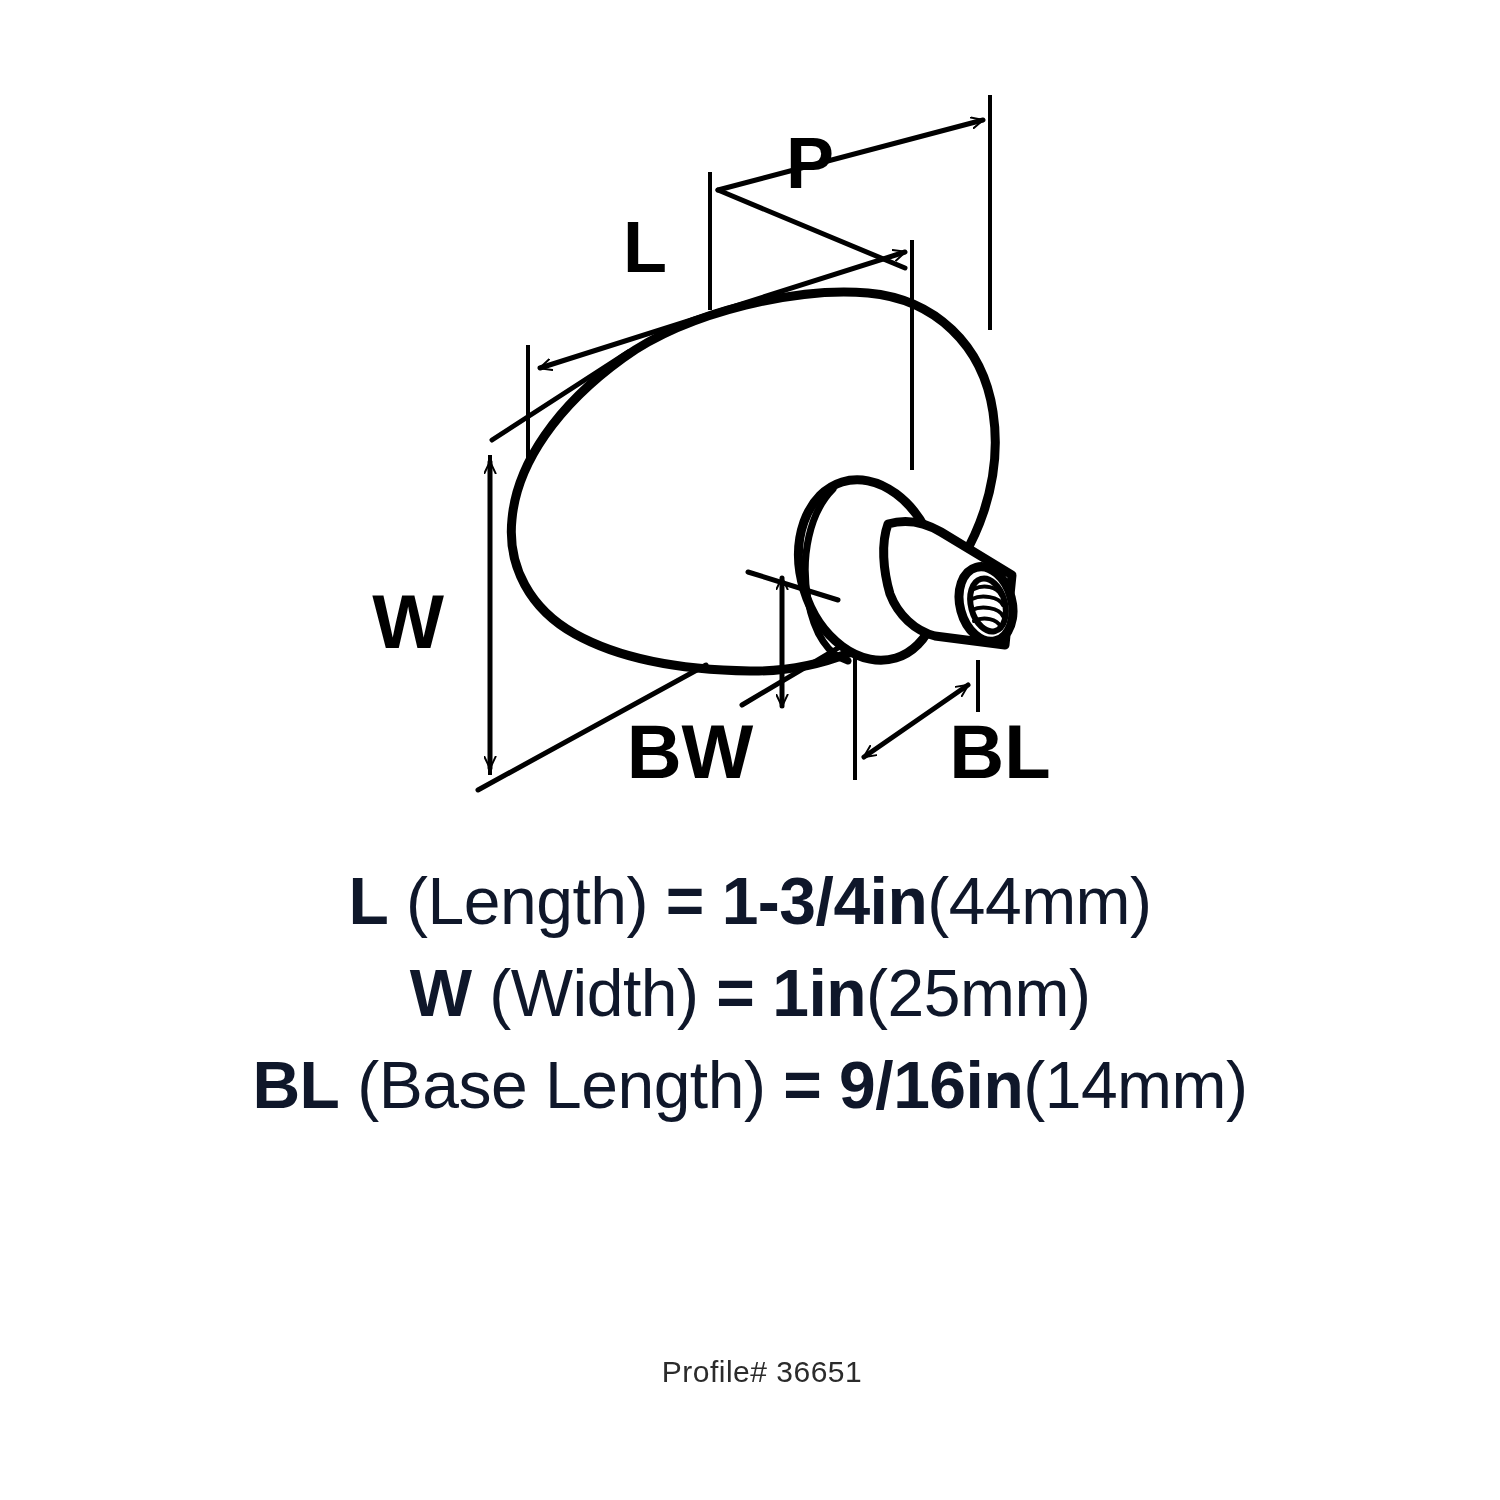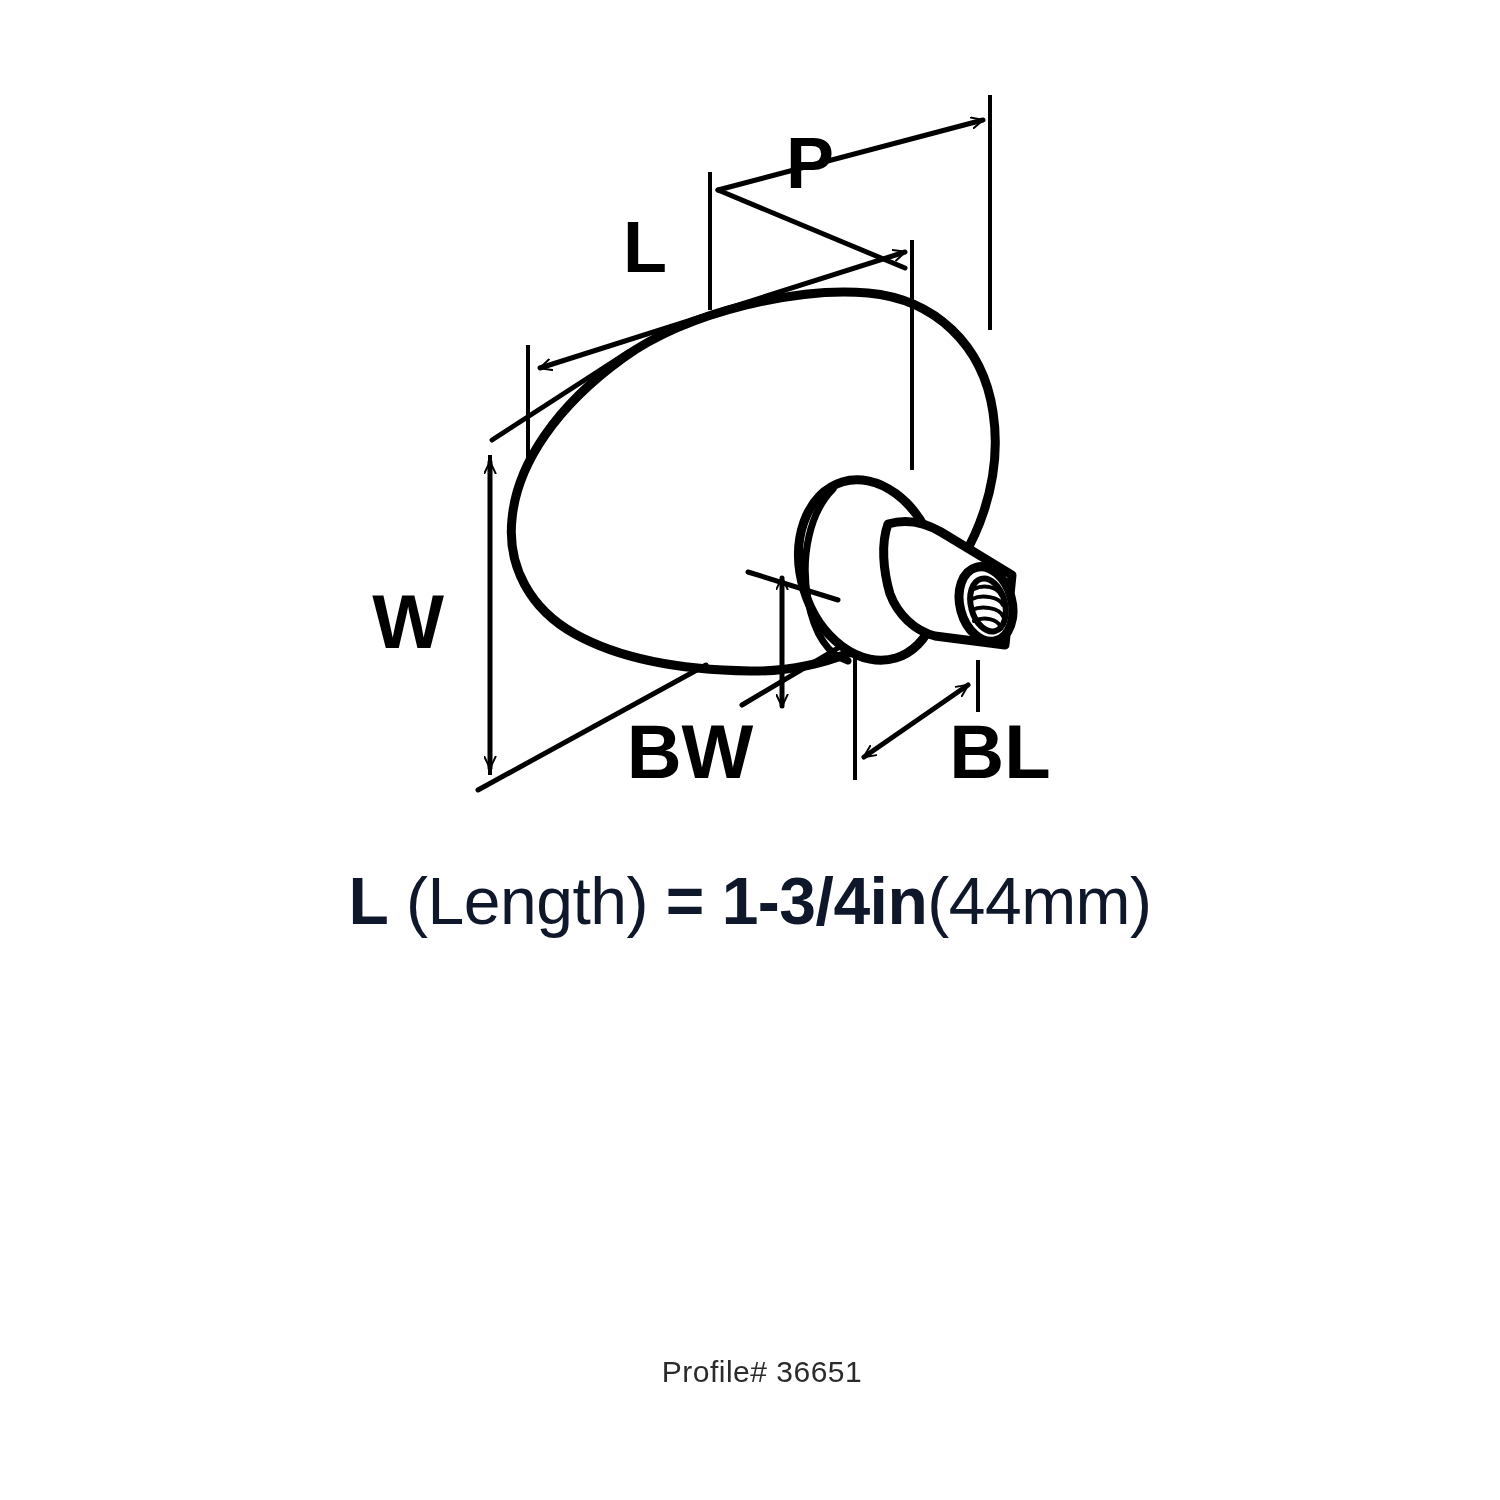--- a/index.html
+++ b/index.html
@@ -187,20 +187,26 @@
       <text class="dim-label" x="1000" y="778" font-size="76" text-anchor="middle">BL</text>
     </svg>
   </div>
 
   <div id="spec-block">
 
     <div class="spec-line">
       <span class="sym">L</span><span> </span><span class="desc">(Length)</span><span> </span><span class="eqv">=</span><span> </span><span class="eqv">1-3/4in</span><span class="mmv">(44mm)</span>
     </div>
 
-
-
+    <div class="spec-line">
+      <span class="sym">W</span><span> </span><span class="desc">(Width)</span><span> </span><span class="eqv">=</span><span> </span><span class="eqv">1in</span><span class="mmv">(25mm)</span>
+    </div>
+
+
+    <div class="spec-line">
+      <span class="sym">BL</span><span> </span><span class="desc">(Base Length)</span><span> </span><span class="eqv">=</span><span> </span><span class="eqv">9/16in</span><span class="mmv">(14mm)</span>
+    </div>
 
   </div>
 
   <div id="profile-line">Profile# 36651</div>
 
 </div>
 
 </body></html>

